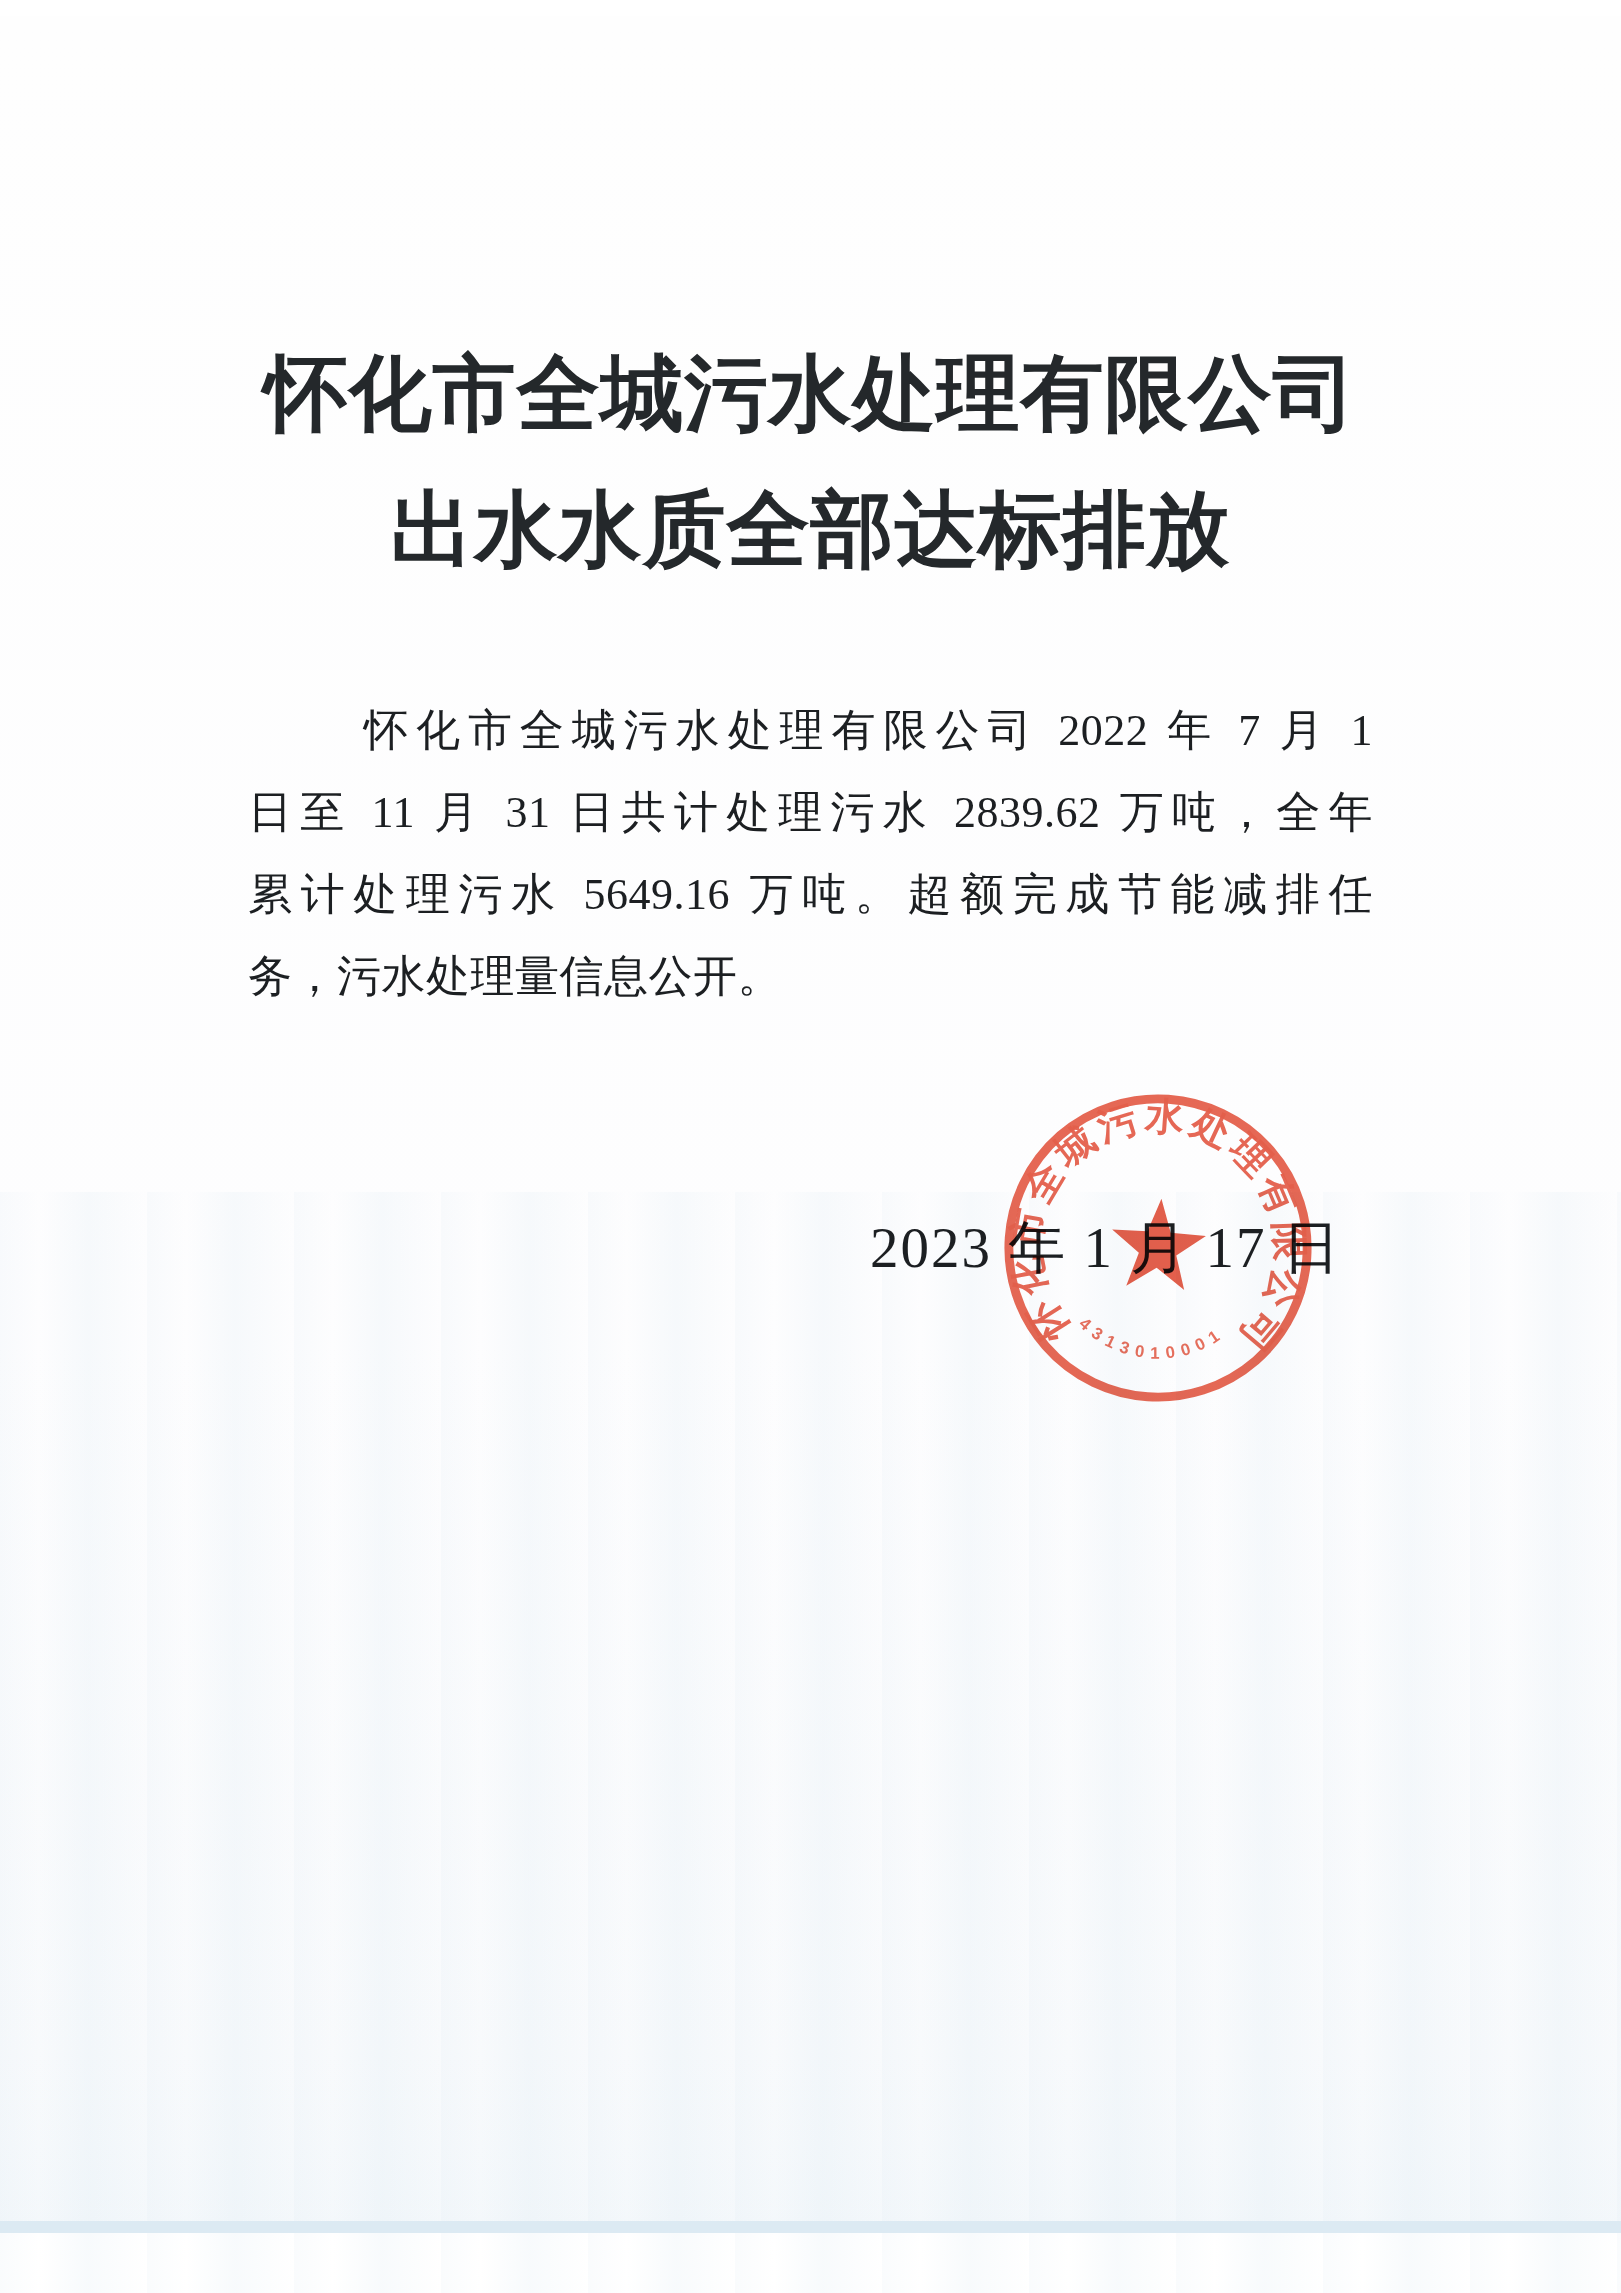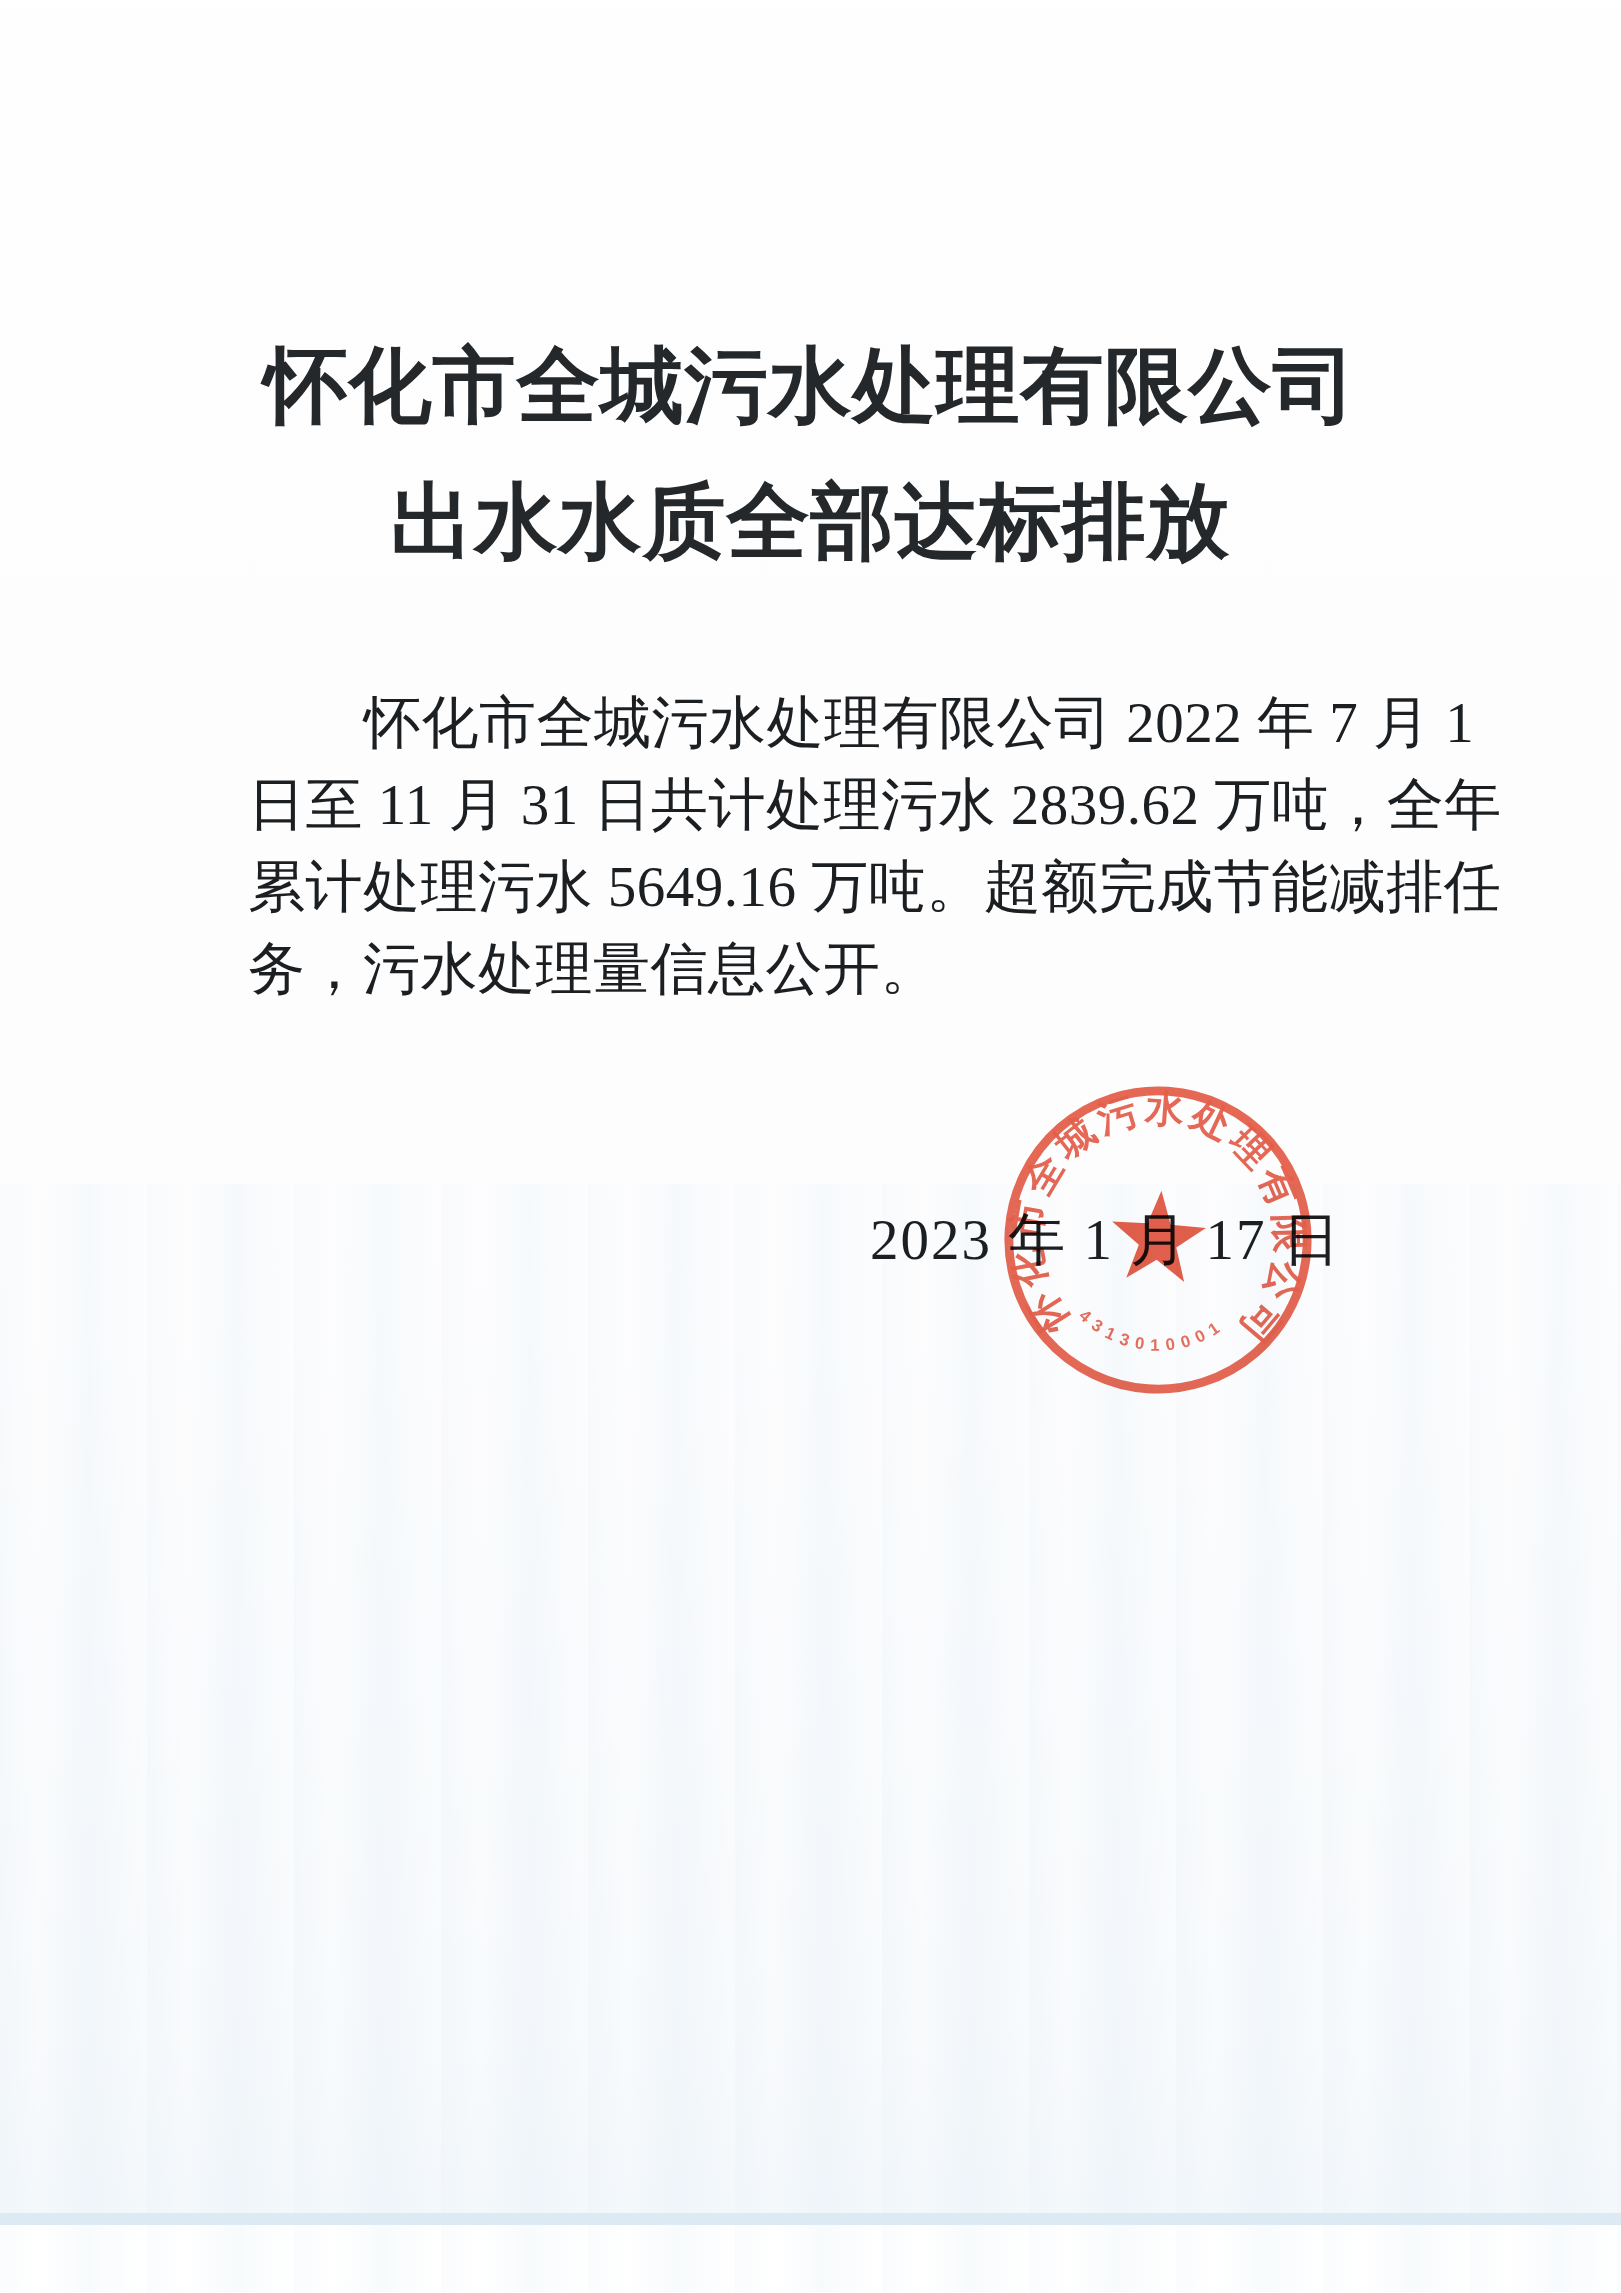--- a/index.html
+++ b/index.html
@@ -4,21 +4,21 @@
 <style>
   html,body{margin:0;padding:0;}
   body{
     width:1621px;height:2294px;
     background:#ffffff;
     font-family:"Liberation Serif", serif;
     position:relative;
     overflow:hidden;
   }
   .page{
-    position:absolute;left:0;top:8px;width:1621px;height:2217px;
+    position:absolute;left:0;top:16px;width:1621px;height:2217px;
     background:linear-gradient(180deg,#fefefe 0%,#fdfdfe 60%,#f8fafc 92%,#f4f8fb 100%);
   }
   
   .scan-texture{
     position:absolute;left:0;top:1176px;width:1621px;height:1108px;
     background:
       repeating-linear-gradient(90deg,
         rgba(210,226,238,0.12) 0px, rgba(255,255,255,0) 39px,
         rgba(214,230,240,0.18) 88px, rgba(255,255,255,0) 147px);
     pointer-events:none;
@@ -33,21 +33,21 @@
     font-weight:700;
     color:#24282b;
     font-size:83px;
     letter-spacing:1px;
     white-space:nowrap;
   }
   .title.l1{top:323px;}
   .title.l2{top:459px;}
   .body-text{
     position:absolute;left:248px;top:674px;width:1125px;
-    font-size:57px;line-height:82px;color:#1c1f22;
+    font-size:44px;line-height:82px;color:#1c1f22;
     letter-spacing:0.5px;
   }
   .body-line{
     text-align:justify;
     text-align-last:justify;
     white-space:nowrap;
   }
   .body-line.first{text-indent:116px;}
   .body-line.last{text-align-last:left;}
   .date-line{

